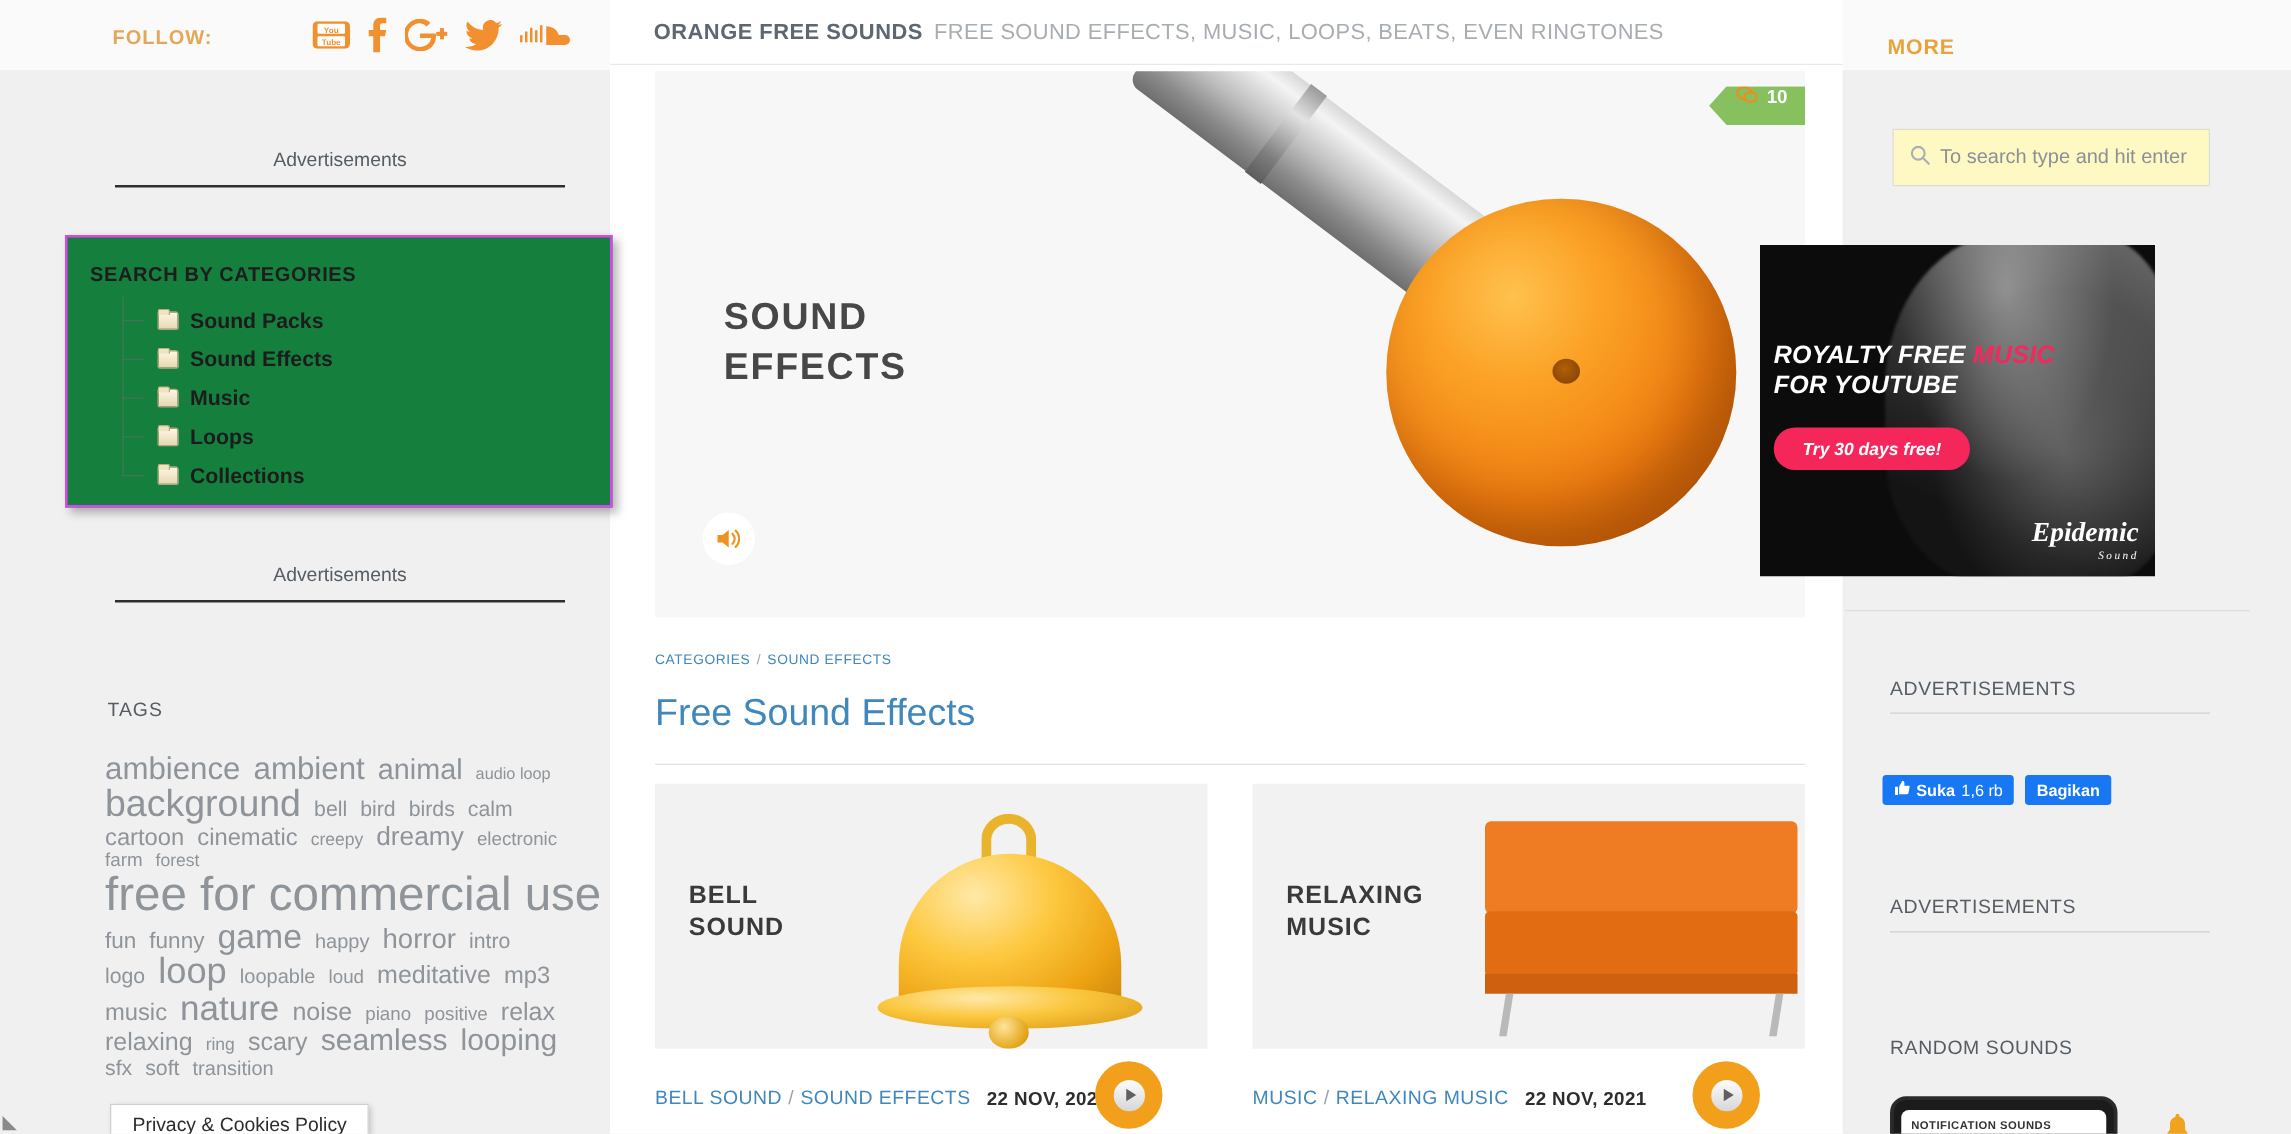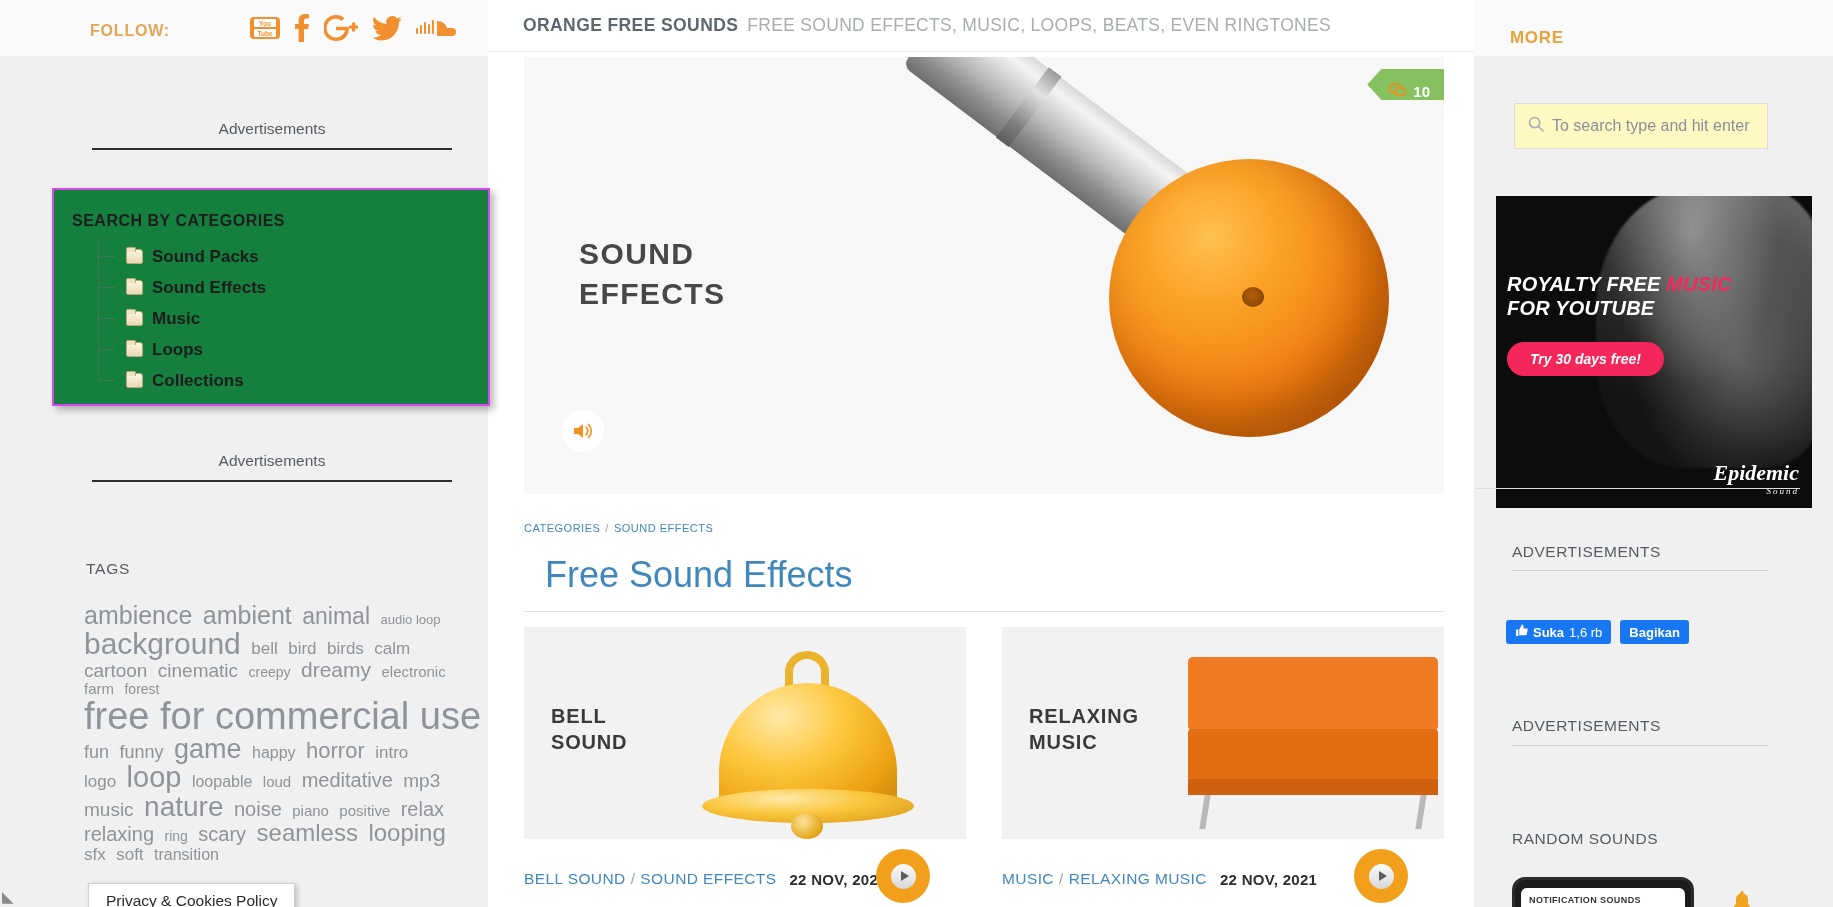--- a/index.html
+++ b/index.html
@@ -88,42 +88,42 @@
   }
   .orange-nub {
     position: absolute; left: 718px; top: 230px; width: 22px; height: 20px;
     border-radius: 50%;
     background: radial-gradient(circle at 45% 40%, #b25f08, #7d3f02);
   }
   .hero-badge {
     position: absolute; right: 0; top: 12px;
     height: 31px; padding: 0 14px 0 22px;
     background: #86c05f; color: #fff;
-    display: flex; align-items: flex-end; gap: 7px;
+    display: flex; align-items: flex-start; gap: 7px;
     font-size: 15px; font-weight: bold;
     clip-path: polygon(14px 0, 100% 0, 100% 100%, 14px 100%, 0 50%);
   }
   .hero-speaker {
     position: absolute; left: 38px; bottom: 42px;
     width: 42px; height: 42px; border-radius: 50%;
     background: rgba(255,255,255,.9);
     display: flex; align-items: center; justify-content: center;
     color: #f0921f;
   }
 
   
   .breadcrumbs {
     position: absolute; left: 524px; top: 522px;
     font-size: 11px; letter-spacing: .5px; text-transform: uppercase;
   }
   .breadcrumbs a { color: #3f87bc; text-decoration: none; }
   .breadcrumbs .sep { color: #9ba3aa; margin: 0 5px; }
   .page-title {
     position: absolute; left: 524px; top: 554px;
-    font-size: 36px; color: #3f87bc; font-weight: normal; margin-left: 21px;
+    font-size: 30px; color: #3f87bc; font-weight: normal;
   }
   .title-rule {
     position: absolute; left: 524px; top: 611px; width: 920px; height: 1px;
     background: #e2e2e2;
   }
 
   
   .cards { position: absolute; left: 524px; top: 627px; display: flex; gap: 36px; }
   .card { width: 442px; }
   .card-thumb {
@@ -280,21 +280,21 @@
     display: flex; align-items: center; padding-left: 13px; gap: 8px;
   }
   .rs-search input {
     border: none; outline: none; flex: 1; min-width: 0;
     font-family: "Liberation Sans", sans-serif; font-size: 16px; color: #7b8188;
     background: transparent;
   }
   .rs-search input::placeholder { color: #8a9097; }
 
   .rs-ad {
-    position: absolute; left: 1496px; top: 196px; width: 316px; height: 312px;
+    position: absolute; left: 1408px; top: 196px; width: 316px; height: 265px;
     background: #0c0c0c; overflow: hidden;
   }
   .rs-ad .model {
     position: absolute; right: -14px; top: -10px; width: 230px; height: 282px;
     background:
       radial-gradient(ellipse at 42% 16%, rgba(255,255,255,.40) 0%, rgba(255,255,255,0) 46%),
       radial-gradient(ellipse at 62% 62%, rgba(255,255,255,.26) 0%, rgba(255,255,255,0) 52%),
       linear-gradient(205deg, #6e6e6e 0%, #3a3a3a 38%, #141414 78%);
     border-radius: 44% 30% 26% 38%;
     filter: blur(1.2px);

